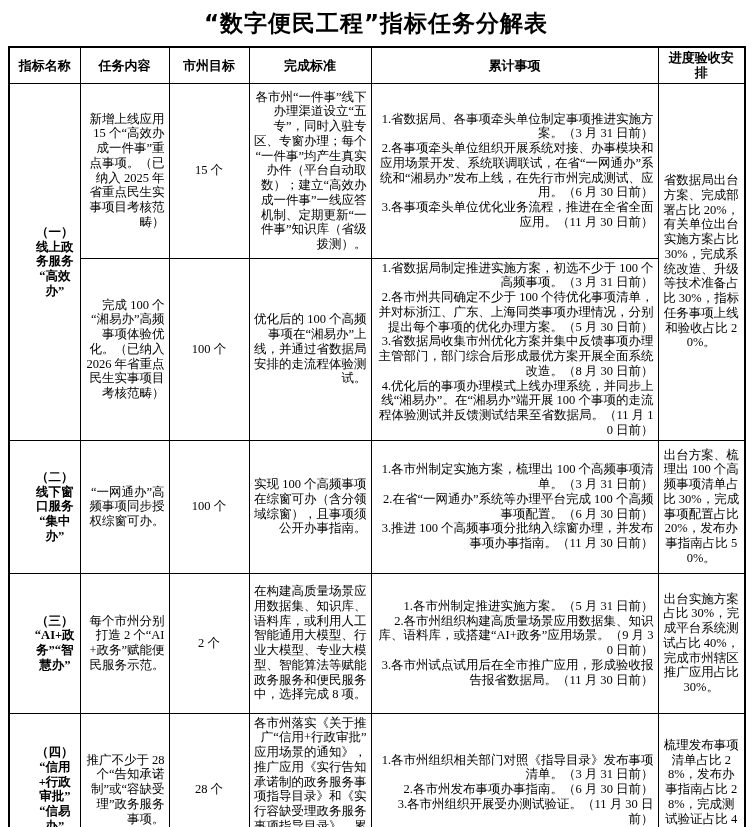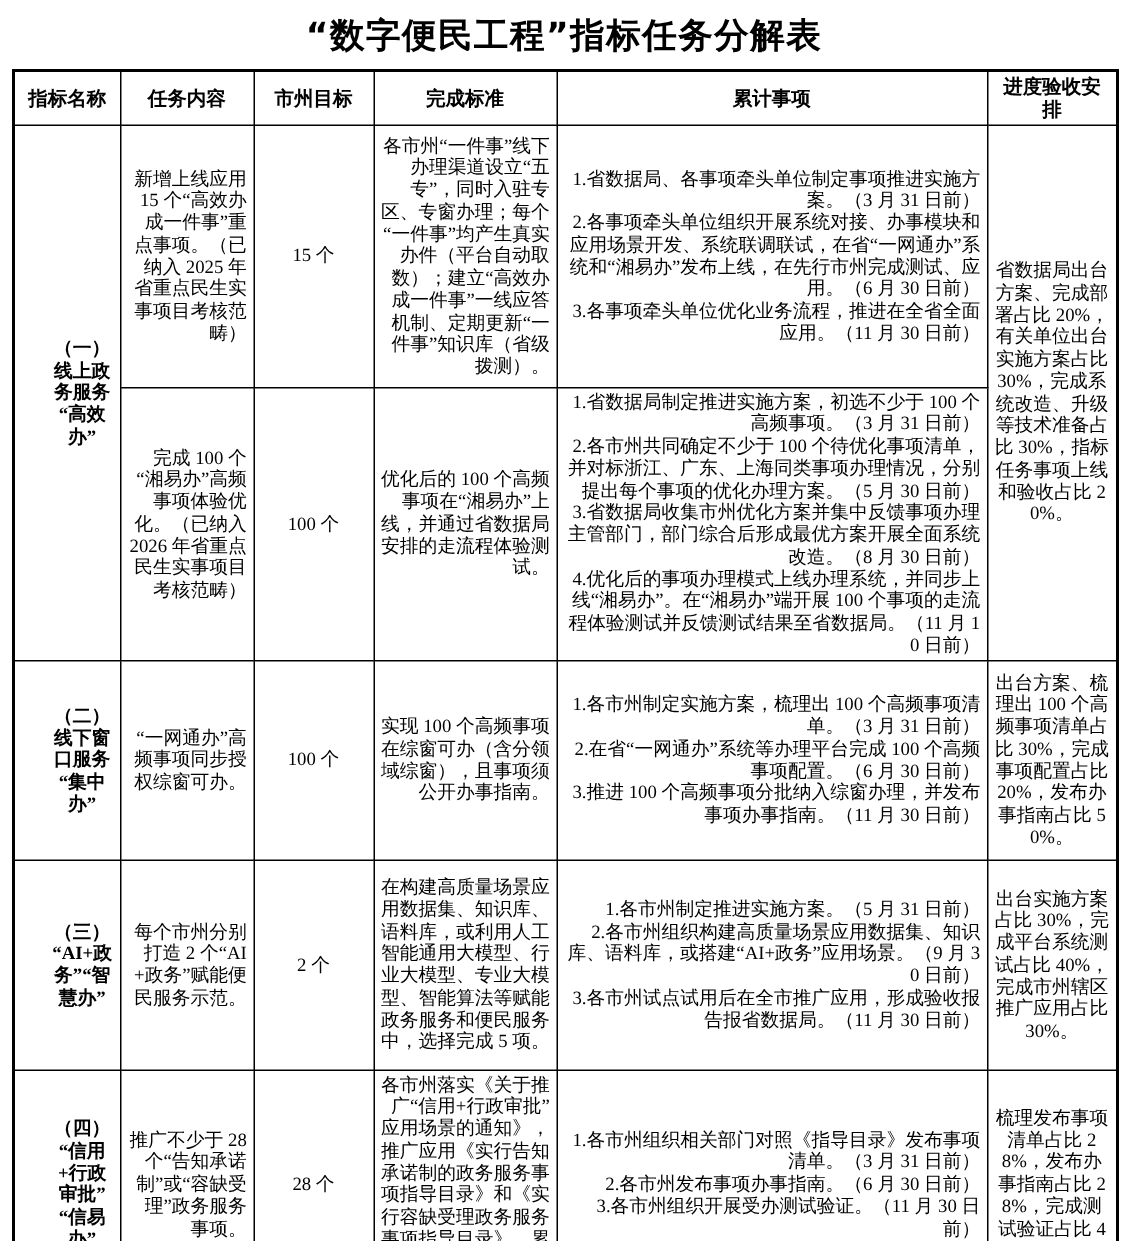--- a/index.html
+++ b/index.html
@@ -110,21 +110,21 @@
         <td class="c-standard">实现 100 个高频事项在综窗可办（含分领域综窗），且事项须公开办事指南。</td>
         <td class="c-path">1.各市州制定实施方案，梳理出 100 个高频事项清单。（3 月 31 日前）
 2.在省“一网通办”系统等办理平台完成 100 个高频事项配置。（6 月 30 日前）
 3.推进 100 个高频事项分批纳入综窗办理，并发布事项办事指南。（11 月 30 日前）</td>
         <td class="c-progress">出台方案、梳理出 100 个高频事项清单占比 30%，完成事项配置占比 20%，发布办事指南占比 50%。</td>
       </tr>
       <tr class="r4">
         <td class="c-name">（三）“AI+政务”“智慧办”</td>
         <td class="c-task">每个市州分别打造 2 个“AI+政务”赋能便民服务示范。</td>
         <td class="c-target">2 个</td>
-        <td class="c-standard">在构建高质量场景应用数据集、知识库、语料库，或利用人工智能通用大模型、行业大模型、专业大模型、智能算法等赋能政务服务和便民服务中，选择完成 5 项。</td>
+        <td class="c-standard">在构建高质量场景应用数据集、知识库、语料库，或利用人工智能通用大模型、行业大模型、专业大模型、智能算法等赋能政务服务和便民服务中，选择完成 8 项。</td>
         <td class="c-path">1.各市州制定推进实施方案。（5 月 31 日前）
 2.各市州组织构建高质量场景应用数据集、知识库、语料库，或搭建“AI+政务”应用场景。（9 月 30 日前）
 3.各市州试点试用后在全市推广应用，形成验收报告报省数据局。（11 月 30 日前）</td>
         <td class="c-progress">出台实施方案占比 30%，完成平台系统测试占比 40%，完成市州辖区推广应用占比 30%。</td>
       </tr>
       <tr class="r5">
         <td class="c-name">（四）“信用+行政审批”“信易办”</td>
         <td class="c-task">推广不少于 28 个“告知承诺制”或“容缺受理”政务服务事项。</td>
         <td class="c-target">28 个</td>
         <td class="c-standard">各市州落实《关于推广“信用+行政审批”应用场景的通知》，推广应用《实行告知承诺制的政务服务事项指导目录》和《实行容缺受理政务服务事项指导目录》，累计事项（主项）不少于 28 个。</td>

